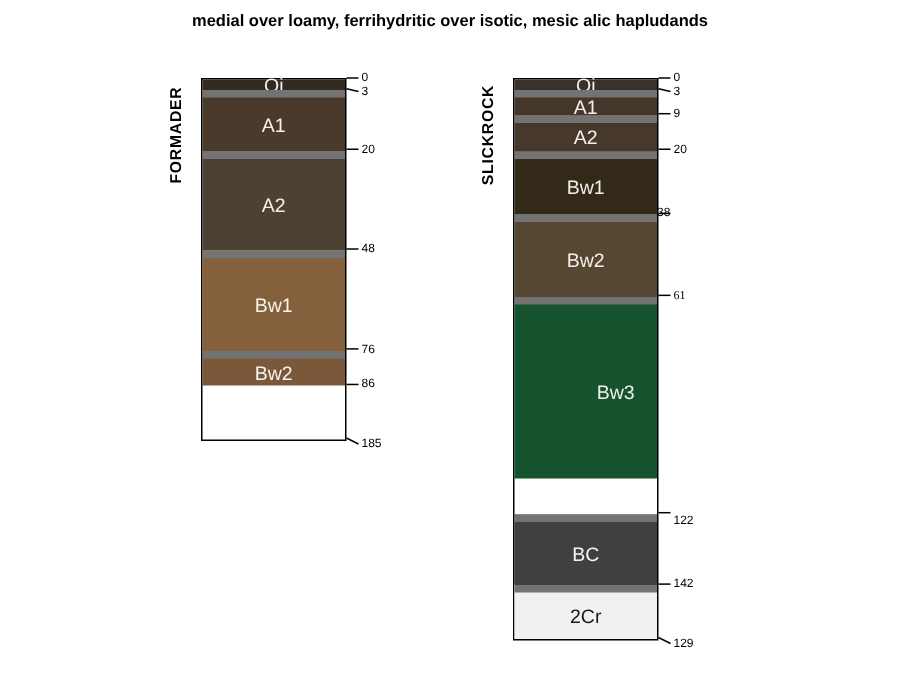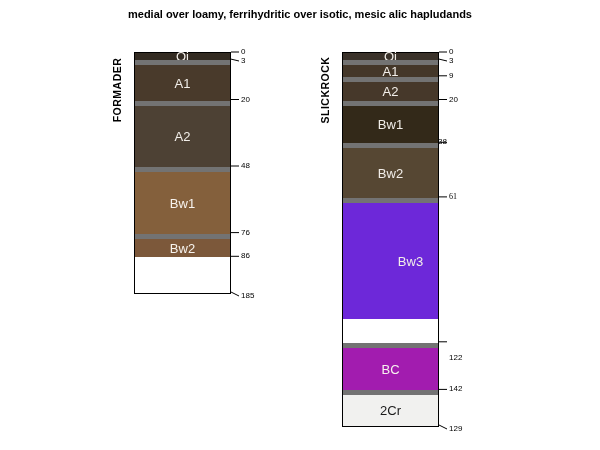--- a/index.html
+++ b/index.html
@@ -115,37 +115,37 @@
         </div>
         <div class="horizon with-line" style="top: 24px; height: 24px; background: rgb(70, 56, 42);">
           <span class="horizon-label" style="color: rgb(242, 238, 233);">A2</span>
         </div>
         <div class="horizon with-line" style="top: 48px; height: 42px; background: rgb(51, 41, 25);">
           <span class="horizon-label" style="color: rgb(242, 238, 233);">Bw1</span>
         </div>
         <div class="horizon with-line" style="top: 90px; height: 55px; background: rgb(86, 71, 51);">
           <span class="horizon-label" style="color: rgb(242, 238, 233);">Bw2</span>
         </div>
-        <div class="horizon with-line" style="top: 145px; height: 121px; background: #6d28d9; padding-left: 40px;">
+        <div class="horizon with-line" style="top: 145px; height: 121px; background: #14532d; padding-left: 40px;">
           <span class="horizon-label" style="color: rgb(242, 238, 233);">Bw3</span>
         </div>
-        <div class="horizon with-line" style="top: 290px; height: 47px; background: #a21caf;">
+        <div class="horizon with-line" style="top: 290px; height: 47px; background: #404040;">
           <span class="horizon-label" style="color: rgb(247, 243, 238);">BC</span>
         </div>
         <div class="horizon with-line" style="top: 337px; height: 36px; background: rgb(241, 241, 239);">
           <span class="horizon-label" style="color: rgb(26, 26, 26);">2Cr</span>
         </div>
       </div>
       <span class="depth-label" style="left: 449px; top: 47px;">0</span>
       <span class="depth-label" style="left: 449px; top: 56px;">3</span>
       <span class="depth-label" style="left: 449px; top: 70.758px;">9</span>
       <span class="depth-label" style="left: 449px; top: 94.516px;">20</span>
       <span class="depth-label" style="left: 438px; top: 137.28px;">38</span>
       <span class="depth-label" style="left: 449px; top: 191.924px; font-family: Liberation Serif, serif;">61</span>
-      <span class="depth-label" style="left: 449px; top: 353px;">122</span>
+      <span class="depth-label" style="left: 449px; top: 342px;">122</span>
       <span class="depth-label" style="left: 449px; top: 384.364px;">142</span>
       <span class="depth-label" style="left: 449px; top: 424.001px;">129</span>
       <svg class="tick-svg" width="12" height="385" style="left: 439px; top: 46px;">
         <polyline points="0,6.0 8,6.0" fill="none" stroke="#000000" stroke-width="1"></polyline>
         <polyline points="0,13.1 8,15.0" fill="none" stroke="#000000" stroke-width="1"></polyline>
         <polyline points="0,29.8 8,29.8" fill="none" stroke="#000000" stroke-width="1"></polyline>
         <polyline points="0,53.5 8,53.5" fill="none" stroke="#000000" stroke-width="1"></polyline>
         <polyline points="0,96.3 8,96.3" fill="none" stroke="#000000" stroke-width="1"></polyline>
         <polyline points="0,150.9 8,150.9" fill="none" stroke="#000000" stroke-width="1"></polyline>
         <polyline points="0,295.8 8,295.8" fill="none" stroke="#000000" stroke-width="1"></polyline>

